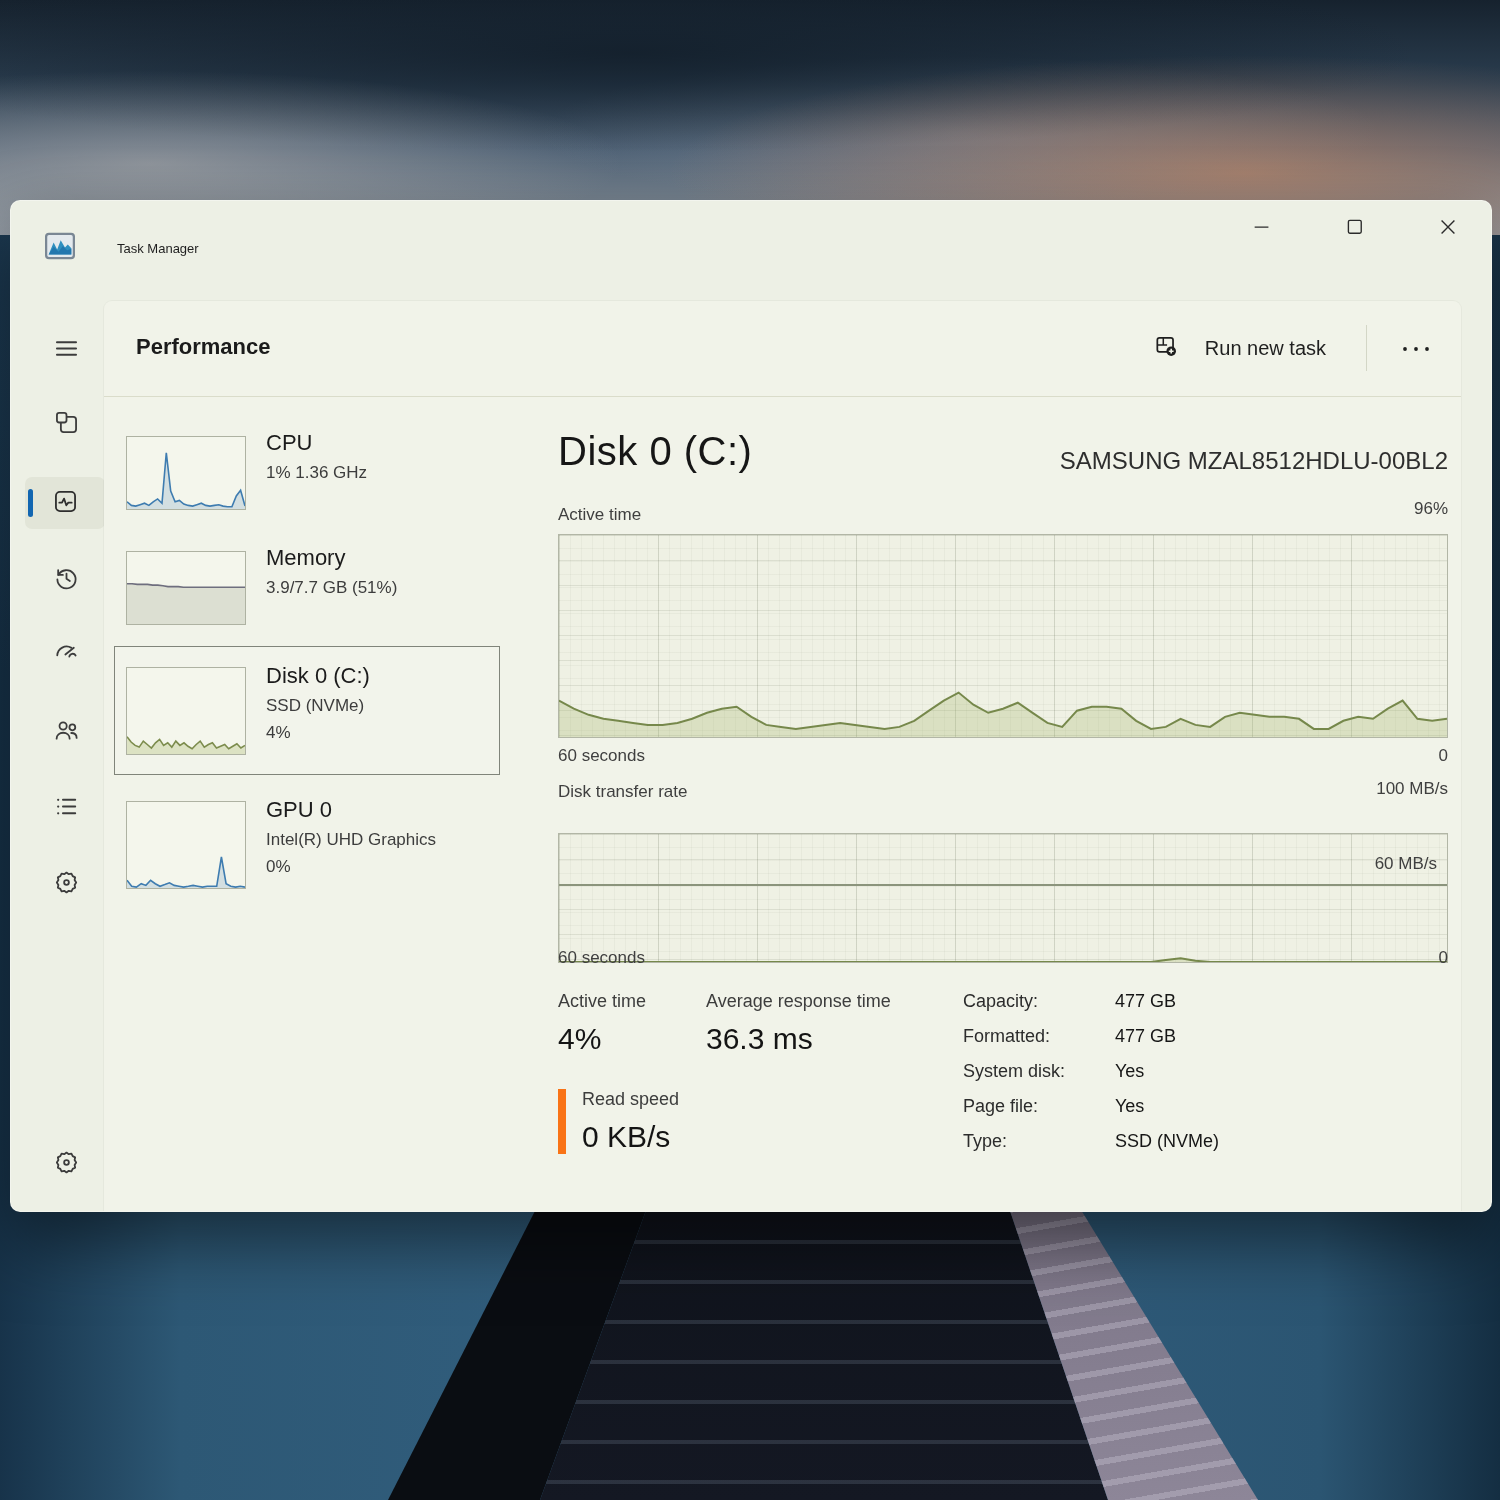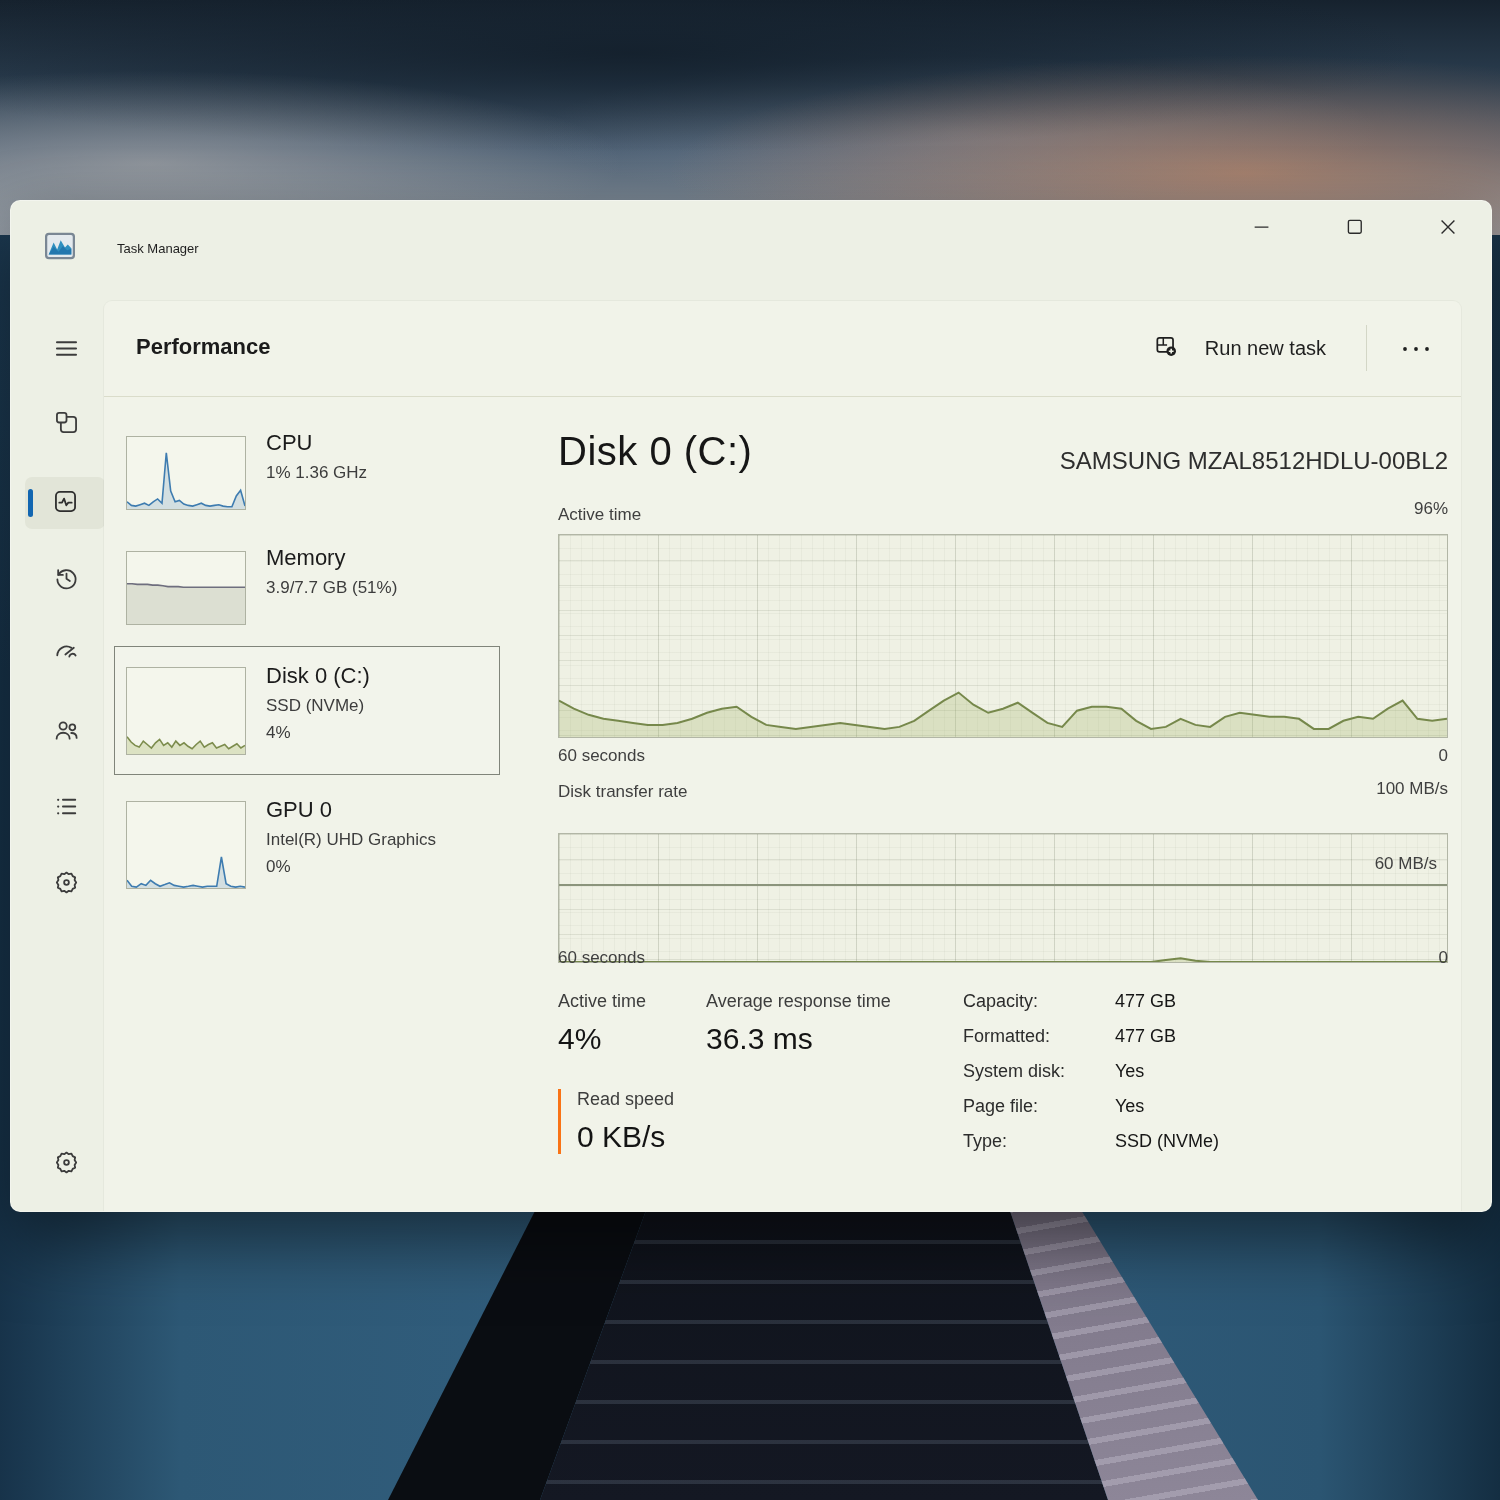--- a/index.html
+++ b/index.html
@@ -89,21 +89,21 @@
   #chart-active{top:233px;}
   #chart-transfer{top:532px;}
   .marker-line{position:absolute;left:0;right:0;top:50px;height:2px;background:#8b947c;}
   .marker-lab{position:absolute;right:10px;top:20px;font-size:17px;color:#3f3f3f;}
   .axis-row-lab{position:absolute;font-size:17px;color:#3f3f3f;}
 
   .stat-lab{font-size:18px;color:#3d3d3d;}
   .stat-val{font-size:30px;font-weight:350;color:#141414;margin-top:10px;}
   .stat{position:absolute;}
   .speed{position:absolute;padding-left:16px;}
-  .speed.read{border-left:3px solid #f97316;}
+  .speed.read{border-left:8px solid #f97316;}
   .speed.write{border-left:4px dotted #7d8f4a;}
   .info-grid{position:absolute;left:859px;top:690px;display:grid;
              grid-template-columns:152px auto;row-gap:14px;font-size:18px;color:#2c2c2c;}
   .info-grid .v{color:#161616;}
 </style>
 </head>
 <body>
 
 <div class="screen">
 

